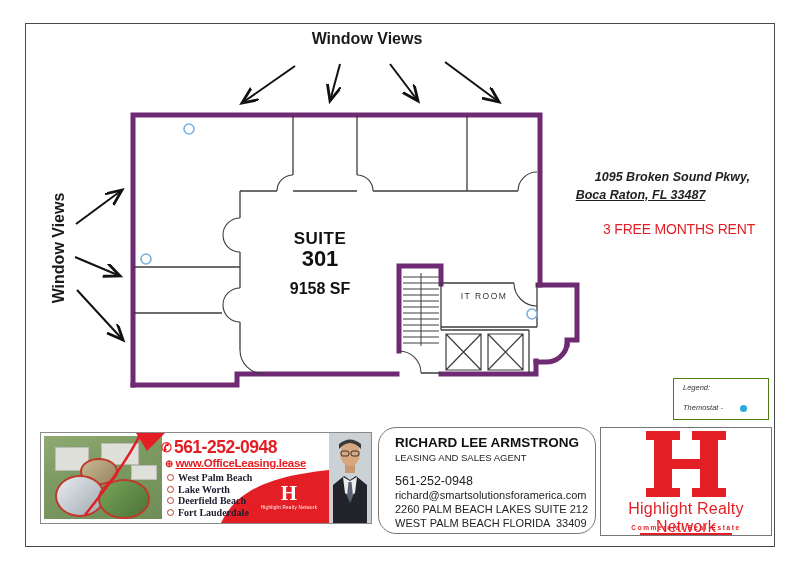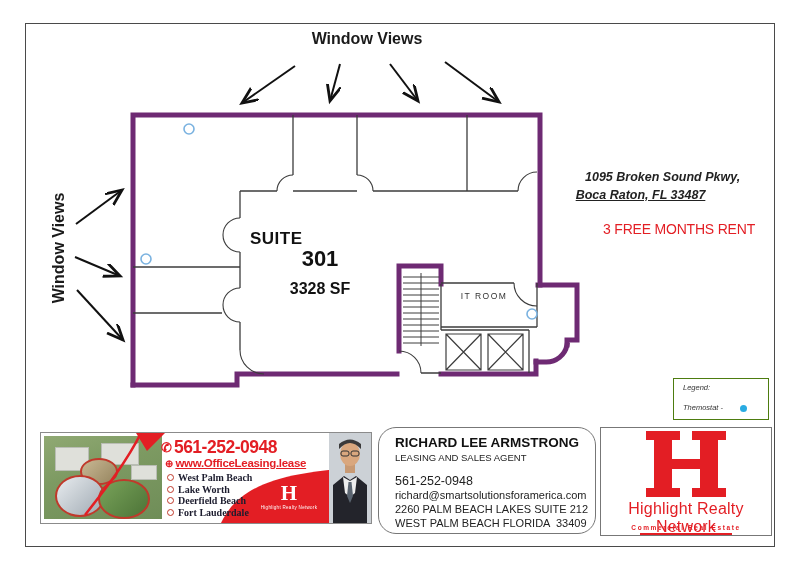--- a/index.html
+++ b/index.html
@@ -5,26 +5,26 @@
   html,body{margin:0;padding:0;background:#fff;}
   #stage{position:relative;width:800px;height:566px;background:#fff;overflow:hidden;
          font-family:"Liberation Sans",sans-serif;color:#111;}
   .abs{position:absolute;}
   #page-border{left:25px;top:23px;width:748px;height:522px;border:1.5px solid #4a4a4a;}
   
   #wv-top{left:272px;top:30px;width:190px;text-align:center;font-size:16px;font-weight:bold;color:#1a1a1a;}
   #wv-left{left:50px;top:334px;width:172px;text-align:center;font-size:16px;font-weight:bold;color:#1a1a1a;
            transform:rotate(-90deg);transform-origin:0 0;}
   
-  #suite-label{left:250px;top:229px;width:140px;text-align:left;font-size:17px;font-weight:800;letter-spacing:.5px;}
+  #suite-label{left:250px;top:229px;width:140px;text-align:center;font-size:17px;font-weight:800;letter-spacing:.5px;}
   #suite-number{left:250px;top:246px;width:140px;text-align:center;font-size:22px;font-weight:800;}
   #suite-area{left:250px;top:280px;width:140px;text-align:center;font-size:16px;font-weight:800;}
   #it-room{left:441px;top:291px;width:86px;text-align:center;font-size:8.5px;letter-spacing:1.5px;color:#333;}
   
-  #addr1{left:585px;top:170px;width:165px;text-align:left;font-size:12.5px;font-style:italic;font-weight:600;color:#222;}
+  #addr1{left:585px;top:170px;width:165px;text-align:right;font-size:12.5px;font-style:italic;font-weight:600;color:#222;}
   #addr2{left:558px;top:188px;width:165px;text-align:center;font-size:12.5px;font-style:italic;font-weight:600;color:#222;text-decoration:underline;}
   #promo{left:580px;top:221px;width:175px;text-align:right;font-size:14px;font-weight:400;
          letter-spacing:-.2px;color:#e31e24;}
   
   #legend{left:673px;top:378px;width:94px;height:40px;border:1px solid #4d7c0f;background:#fff;}
   #legend .t{position:absolute;left:9px;top:4px;font-size:7.5px;font-style:italic;color:#333;}
   #legend .i{position:absolute;left:9px;top:24px;font-size:7.5px;font-style:italic;color:#333;}
   #legend .dot{position:absolute;left:66px;top:26px;width:7px;height:7px;border-radius:50%;background:#29abe2;}
   
   .card{border:1px solid #777;background:#fff;}
@@ -134,21 +134,21 @@
       <line x1="75" y1="257" x2="120" y2="276" marker-end="url(#ah)"></line>
       <line x1="77" y1="290" x2="123" y2="340" marker-end="url(#ah)"></line>
     </g>
   </svg>
 
   <div class="abs" id="wv-top">Window Views</div>
   <div class="abs" id="wv-left">Window Views</div>
 
   <div class="abs" id="suite-label">SUITE</div>
   <div class="abs" id="suite-number">301</div>
-  <div class="abs" id="suite-area">3328 SF</div>
+  <div class="abs" id="suite-area">9158 SF</div>
   <div class="abs" id="it-room">IT ROOM</div>
 
   <div class="abs" id="addr1">1095 Broken Sound Pkwy,</div>
   <div class="abs" id="addr2">Boca Raton, FL 33487</div>
   <div class="abs" id="promo">3 FREE MONTHS RENT</div>
 
   <div class="abs" id="legend">
     <div class="t">Legend:</div>
     <div class="i">Themostat -</div>
     <div class="dot"></div>

